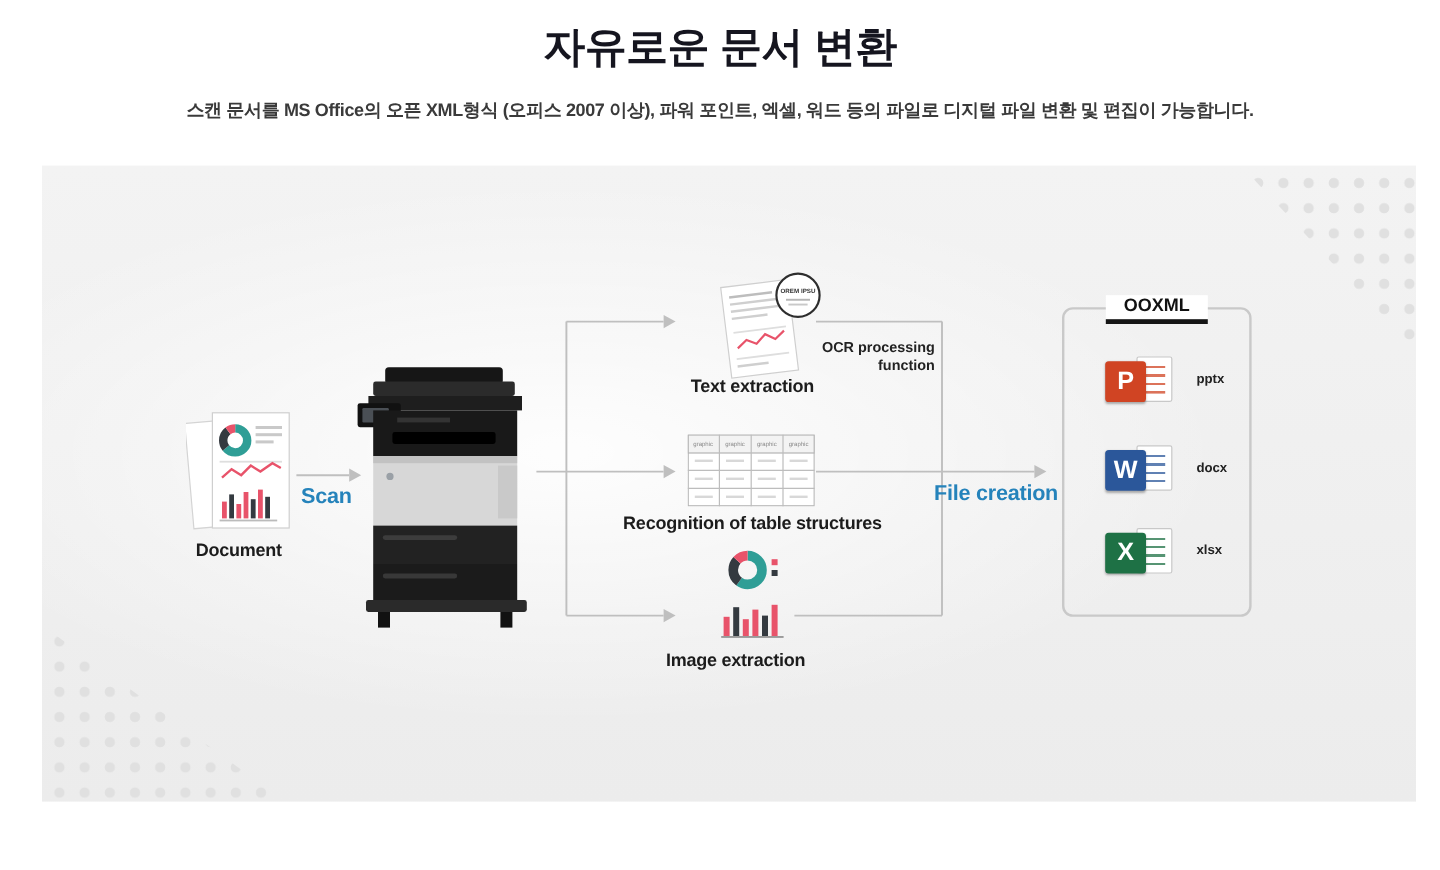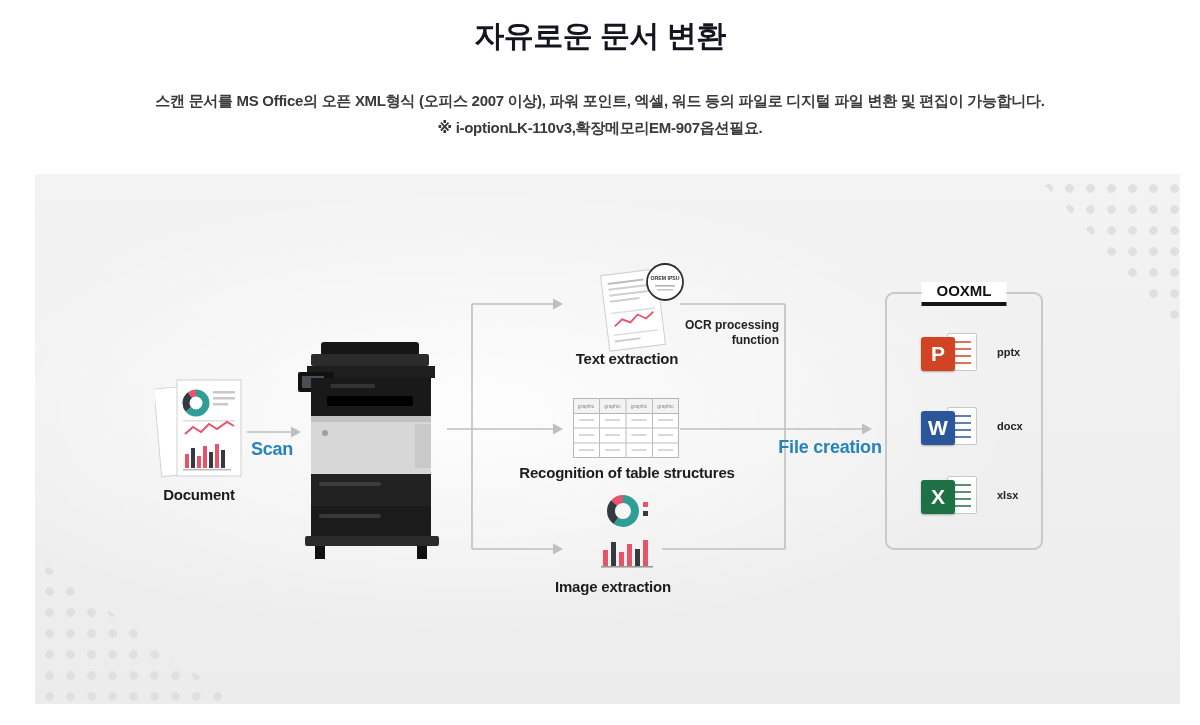--- a/index.html
+++ b/index.html
@@ -2,22 +2,22 @@
 <html><head>
 <meta charset="utf-8">
 <style>
   * { box-sizing: border-box; margin: 0; padding: 0; }
   html,body { width:1200px; height:725px; background:#fff; overflow:hidden;
     font-family:"Liberation Sans","DejaVu Sans",sans-serif; }
   .page { position:relative; width:1200px; height:725px; }
 
   
   header { text-align:center; }
-  h1.title { margin-top:16px; font-size:30px; font-weight:bold; color:#15151f; letter-spacing:-0.5px; }
-  .desc { margin-top:35px; font-size:15px; color:#3a3a3a; font-weight:bold; letter-spacing:-0.3px; }
+  h1.title { margin-top:16px; font-size:35px; font-weight:bold; color:#15151f; letter-spacing:-0.5px; }
+  .desc { margin-top:20px; font-size:15px; color:#3a3a3a; font-weight:bold; letter-spacing:-0.3px; }
   .desc.note { margin-top:8px; }
 
   
   .panel { position:relative; margin:36px 20px 0 35px; height:530px; overflow:hidden;
     background:
       radial-gradient(ellipse at 38% 45%, rgba(255,255,255,.9) 0%, rgba(255,255,255,0) 55%),
       linear-gradient(#f3f3f3,#ececec); }
   .dots { position:absolute;
     background-image: radial-gradient(circle, #e0e0e0 4px, transparent 4.6px);
     background-size: 21px 21px; }
@@ -67,21 +67,20 @@
   .out-label { font-size:11px; color:#222; font-weight:bold; }
 </style>
 </head>
 <body>
 
 <div class="page">
 
   <header>
     <h1 class="title">자유로운 문서 변환</h1>
     <p class="desc">스캔 문서를 MS Office의 오픈 XML형식 (오피스 2007 이상), 파워 포인트, 엑셀, 워드 등의 파일로 디지털 파일 변환 및 편집이 가능합니다.</p>
-    <p class="desc note">※ i-optionLK-110v3,확장메모리EM-907옵션필요.</p>
   </header>
 
   <section class="panel">
 
     <div class="dots dots-tr"></div>
     <div class="dots dots-bl"></div>
 
     <svg class="connectors" viewBox="0 0 1145 530">
       <g stroke="#bfbfbf" stroke-width="1.6" fill="none">
 

